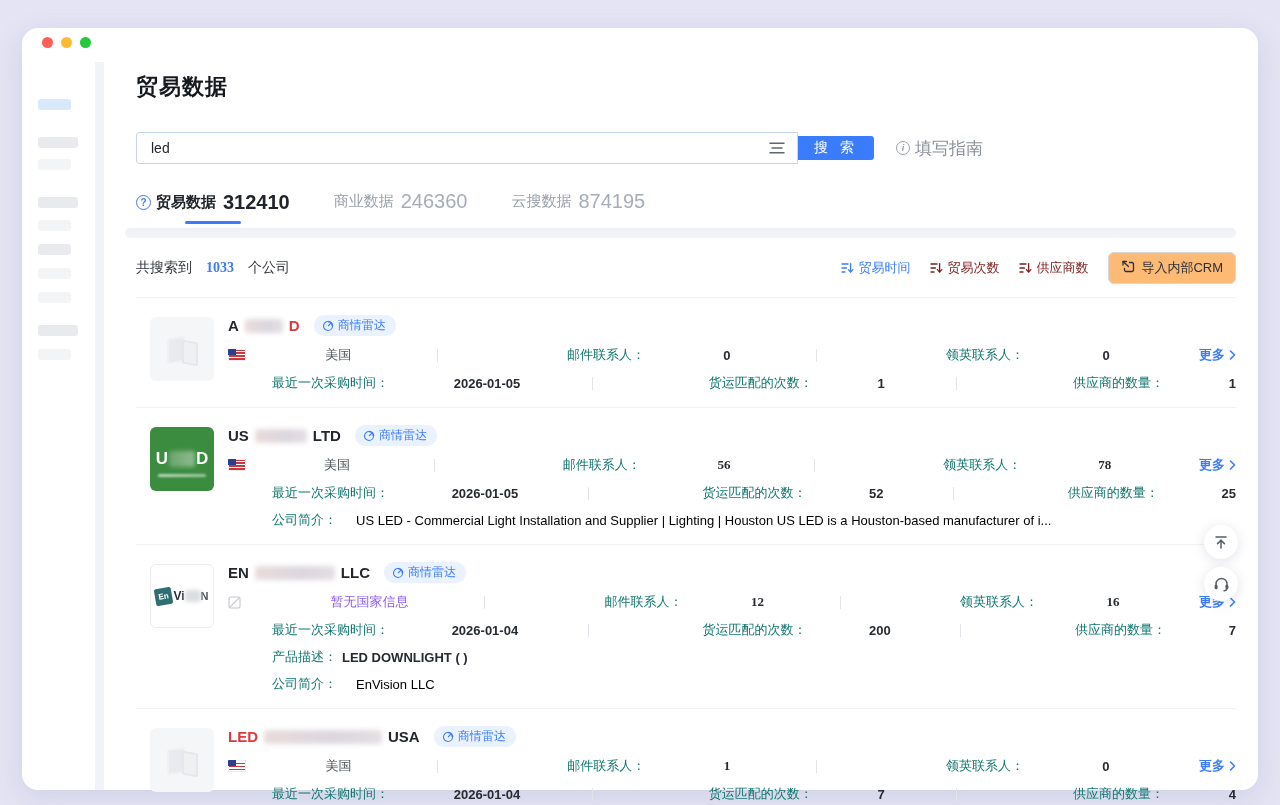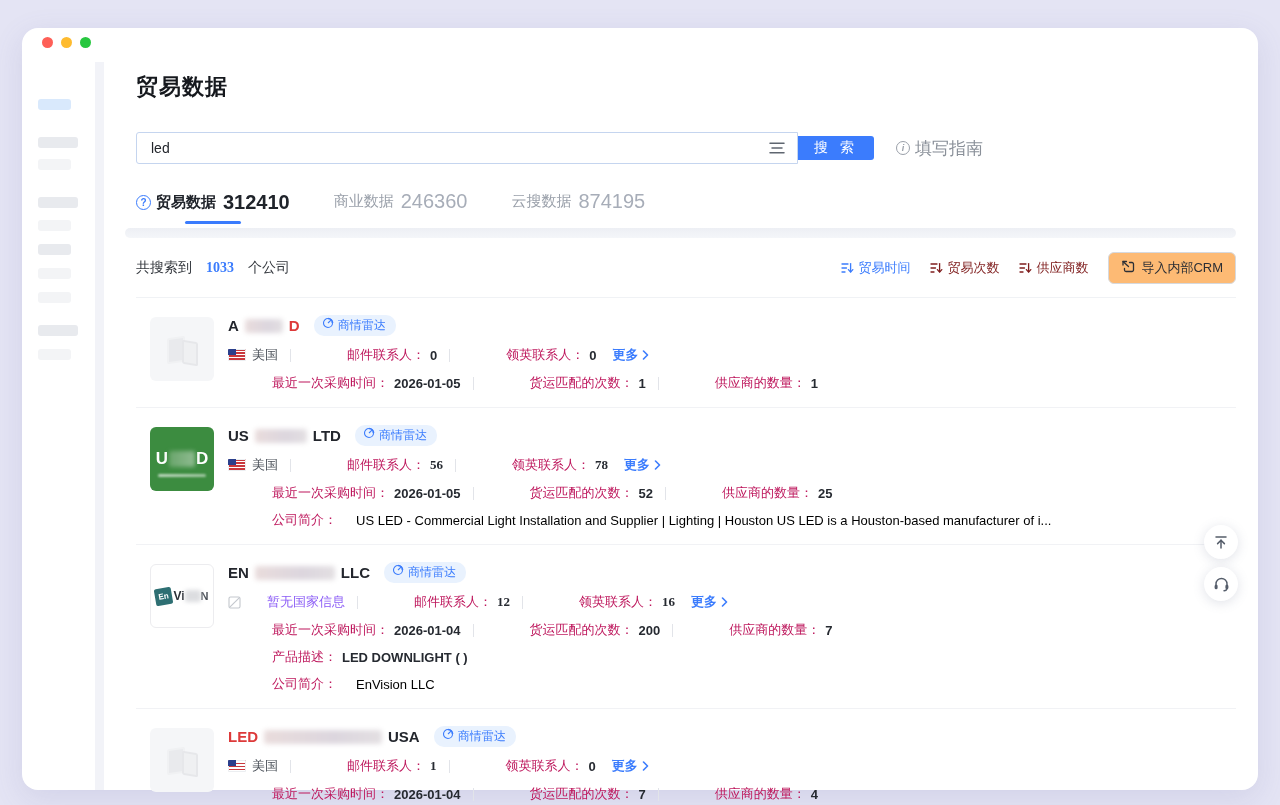--- a/index.html
+++ b/index.html
@@ -75,25 +75,25 @@
   .en-blur { width:16px; height:12px; background:#dcdde0; filter:blur(2px); border-radius:2px; }
   .en-n { font-size:11px; font-weight:700; color:#4a4f57; }
 
   .card-body { flex:1; min-width:0; padding-top:2px; }
   .row { display:flex; align-items:center; font-size:13px; }
   .name-row { margin-top:2px; }
   .cname { font-size:15px; font-weight:700; color:#23262d; display:inline-flex; align-items:center; cursor:pointer; }
   .nm.red { color:#dd3a3a; }
   .redact { display:inline-block; height:14px; border-radius:3px; margin:0 6px;
     background:linear-gradient(90deg,#e9dcdc,#dcd6de 60%,#e3dfe2); filter:blur(2.5px); }
-  .badge { display:inline-flex; align-items:flex-start; gap:4px; margin-left:14px; background:#e9f2fe; color:#3b7cfd; font-size:12px; padding:2px 10px 2px 8px; border-radius:10px; cursor:pointer; }
-  .info-row { margin-top:10px; color:#646b75; }
+  .badge { display:inline-flex; align-items:center; gap:4px; margin-left:14px; background:#e9f2fe; color:#3b7cfd; font-size:12px; padding:2px 10px 2px 8px; border-radius:10px; cursor:pointer; }
+  .info-row { margin-top:10px; color:#646b75;justify-content:space-between; }
   .info-row b, .desc-row b { color:#262a31; font-weight:700; margin-left:5px; }
   .pipe { width:1px; height:13px; background:#e2e4e9; margin:0 12px; }
-  .lbl { color:#be185d;padding-left:44px; }
+  .lbl { color:#0f766e;padding-left:44px; }
   .more { display:inline-flex; align-items:center; gap:4px; color:#3b7cfd; font-weight:700; margin-left:16px; cursor:pointer; }
   .flag-us { position:relative; width:18px; height:12px; flex:none; margin-right:6px; border-radius:1px; overflow:hidden;
     background:repeating-linear-gradient(180deg,#c9383d 0 1.5px,#fff 1.5px 3px); box-shadow:0 0 0 1px #eceef1 inset; }
   .flag-us::before { content:""; position:absolute; left:0; top:0; width:8px; height:6px; background:#2b3f8c; }
   .country { color:#4a5058; }
   .country.muted { color:#8b5cf6;margin-left:20px; }
   .noflag { margin-right:6px; display:inline-flex; }
   .desc-row { margin-top:9px; }
   .profile { color:#000000; margin-left:19px; white-space:nowrap; overflow:hidden; }
 

